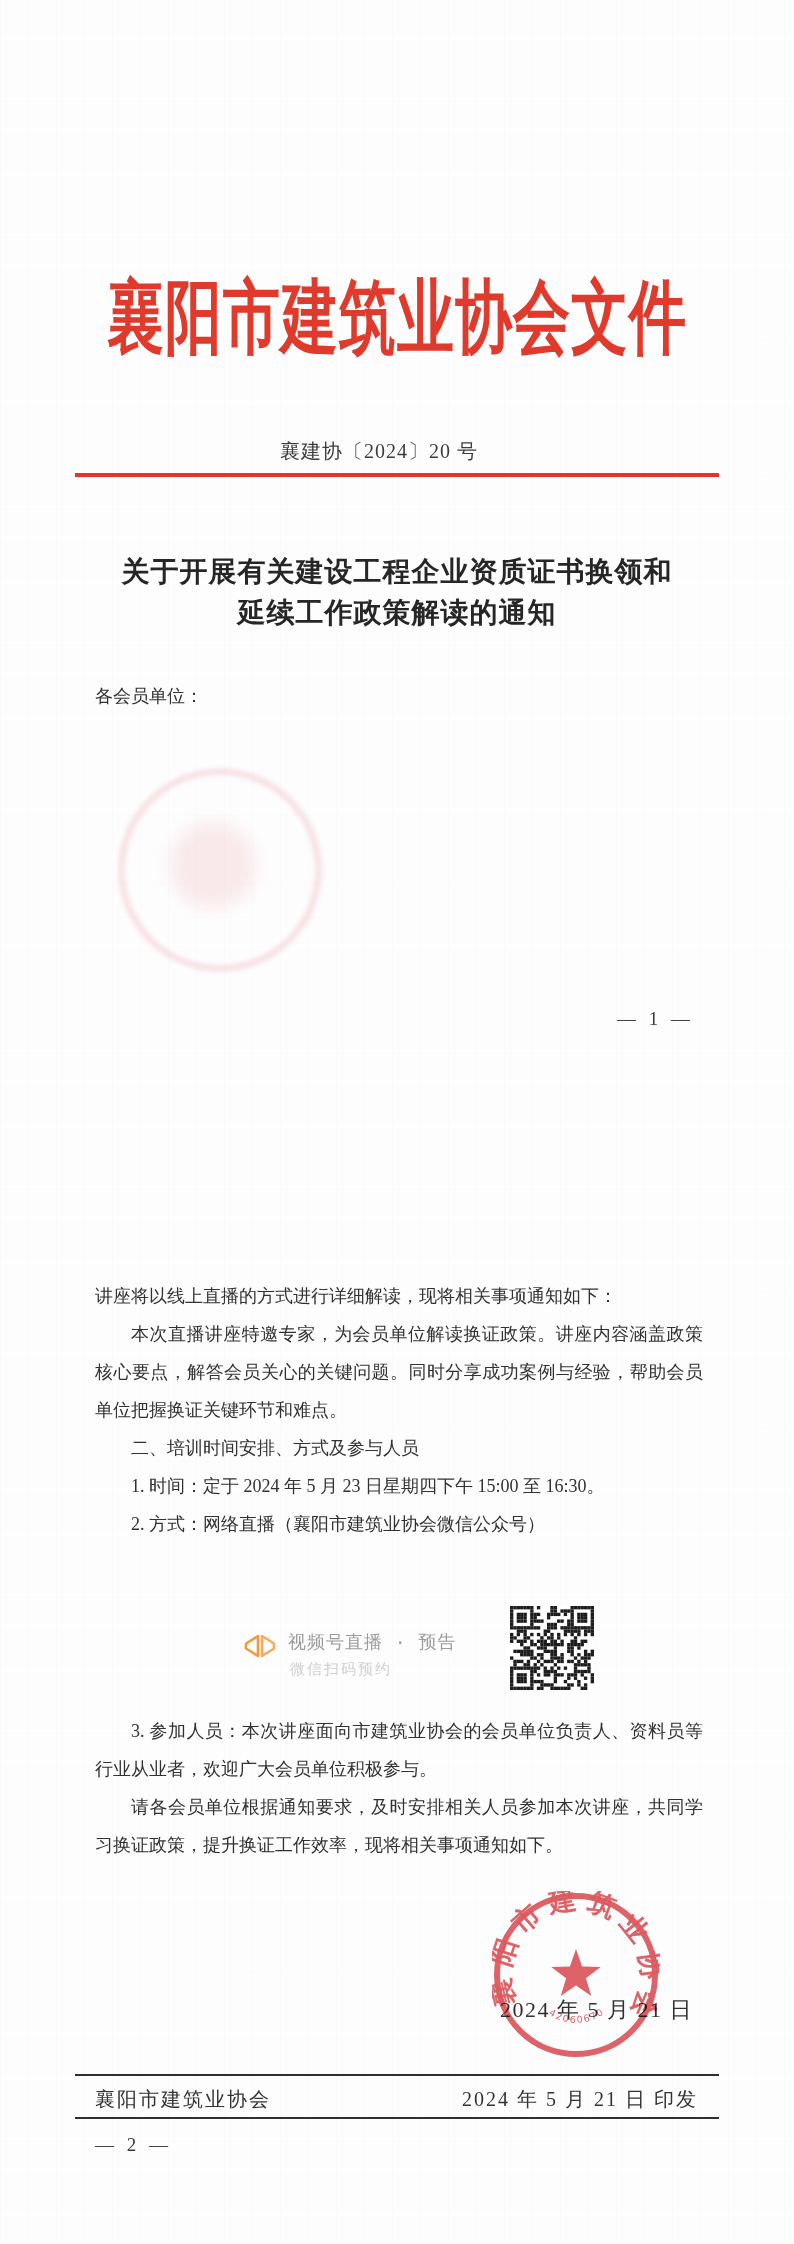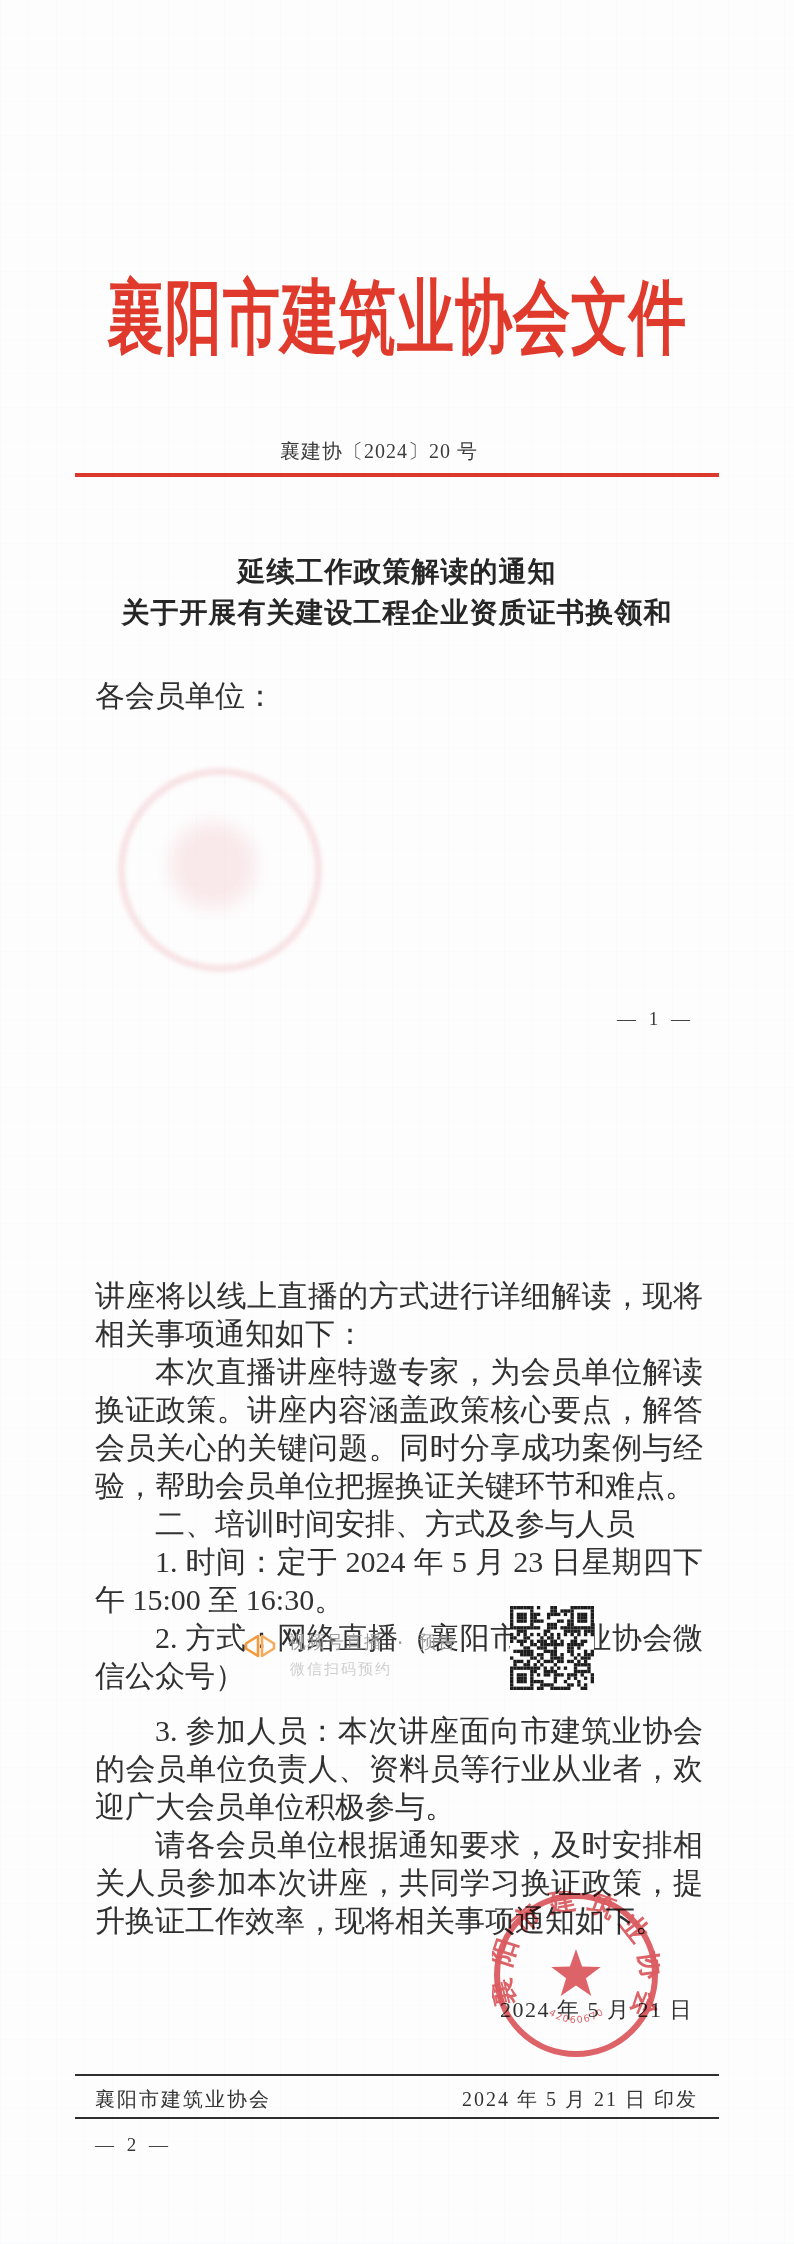--- a/index.html
+++ b/index.html
@@ -36,21 +36,21 @@
   
   .notice-title{
     position:absolute;top:551px;left:0;width:794px;
     text-align:center;
     font-family:"Liberation Sans","DejaVu Sans",sans-serif;
     font-weight:bold;font-size:28px;line-height:41px;color:#262626;letter-spacing:1px;
   }
   
   .body-block{
     position:absolute;left:95px;width:608px;
-    font-size:30px;line-height:38px;text-align:justify;color:#313131;
+    font-size:18px;line-height:38px;text-align:justify;color:#313131;
   }
   .body-block p{margin:0;}
   .indent{text-indent:2em;}
   #block-p1{top:677px;}
   #block-page2{top:1277px;}
   #block-page2b{top:1712px;}
   
   .page-num{position:absolute;font-size:19px;color:#3a3a3a;letter-spacing:4px;}
   #page1-num{top:1008px;right:100px;}
   #page2-num{top:2134px;left:95px;}
@@ -100,22 +100,22 @@
 
 <div id="doc">
 
   <div class="org-title-wrap">
     <span class="org-title">襄阳市建筑业协会文件</span>
   </div>
   <div class="doc-number">襄建协〔2024〕20 号</div>
   <div class="red-rule"></div>
 
   <div class="notice-title">
+    <div>关于开展有关建设工程企业资质证书换领和</div>
     <div>延续工作政策解读的通知</div>
-    <div>关于开展有关建设工程企业资质证书换领和</div>
   </div>
 
   <div class="body-block" id="block-p1">
     <p>各会员单位：</p>
   </div>
 
   <div class="ghost-stamp"></div>
 
   <div class="page-num" id="page1-num">— 1 —</div>
 

